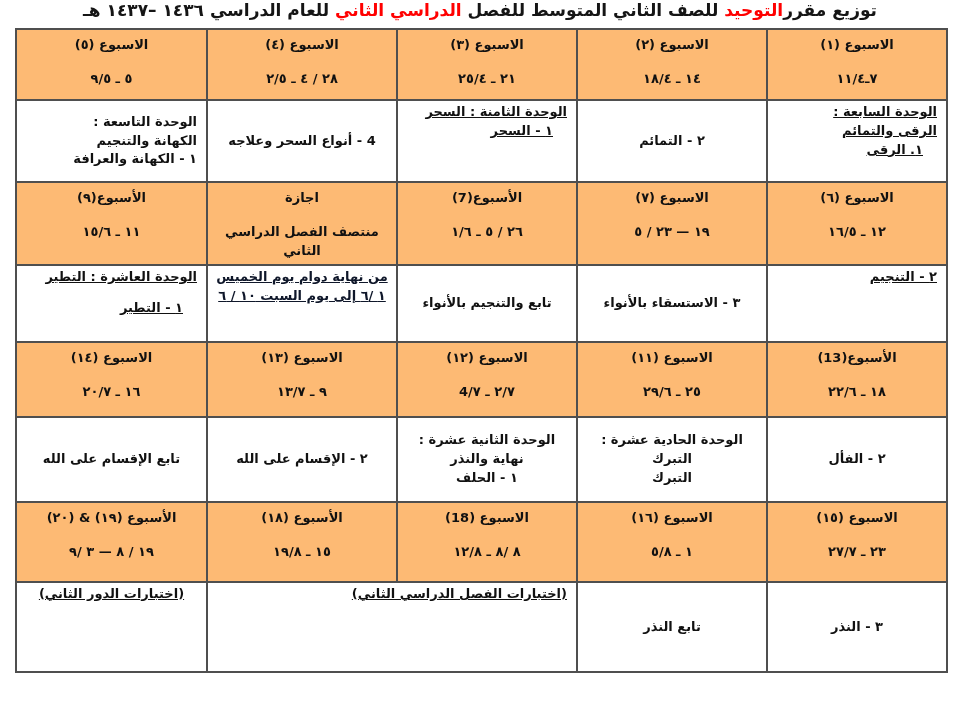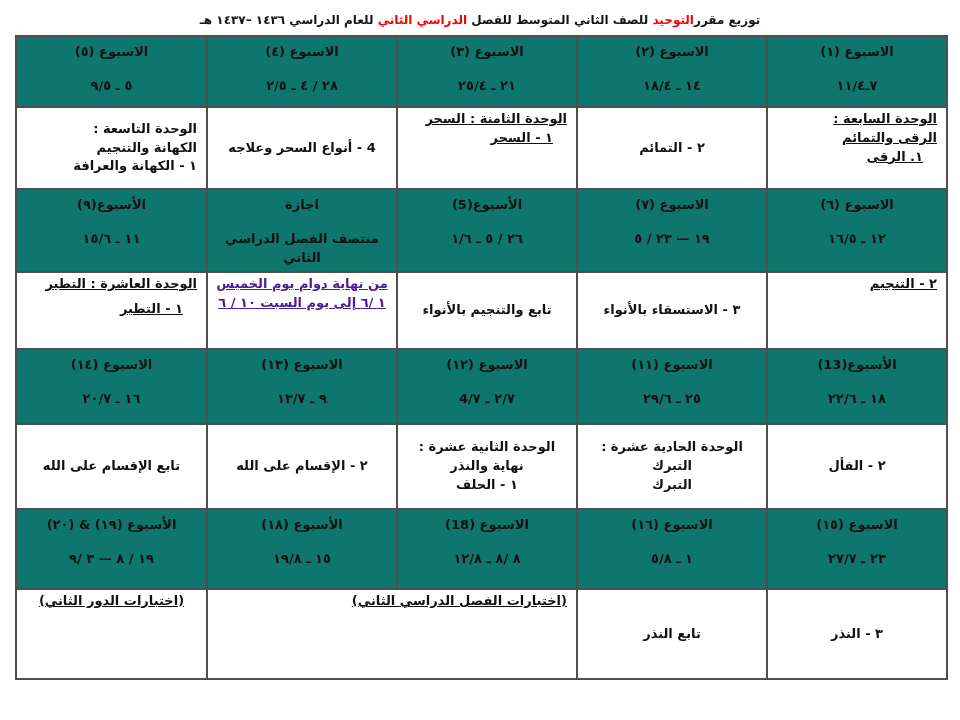--- a/index.html
+++ b/index.html
@@ -4,40 +4,40 @@
 <style>
   html,body{margin:0;padding:0;}
   body{
     width:960px;height:720px;background:#ffffff;
     font-family:"DejaVu Sans", sans-serif;
     font-weight:bold;color:#111111;
     overflow:hidden;
   }
   .title{
     direction:rtl;text-align:center;
-    padding-top:13px;font-size:12px;color:#151515;
+    font-size:17px;color:#151515;
     letter-spacing:0;
   }
   .title .red{color:#ff0000;}
   table.sched{
     direction:rtl;border-collapse:collapse;table-layout:fixed;
     margin:8px 14px 0 15px;width:931px;
   }
   td{
     border:2px solid #4f4f4f;
     padding:2px 5px;font-size:13px;vertical-align:middle;
     text-align:center;line-height:1.45;
     overflow:hidden;
   }
-  tr.week td{background:#0f766e;vertical-align:top;margin-left:24px;}
+  tr.week td{background:#fdba74;vertical-align:top;margin-left:24px;}
   .wl{margin-top:4px;}
   .wd{margin-top:15px;}
   .al-r{text-align:right;padding-right:9px;}
   .v-top{vertical-align:top;text-decoration:underline;}
-  .orange{color:#4c1d95;}
+  .orange{color:#0f172a;}
   .r0{height:71px;} .r1{height:82px;} .r2{height:83px;} .r3{height:77px;}
   .r4{height:75px;} .r5{height:85px;} .r6{height:80px;} .r7{height:90px;}
   .indent{padding-right:14px;}
 </style>
 </head>
 <body>
 
 <div class="title" dir="rtl"><span>توزيع مقرر</span><span class="red">التوحيد</span><span> للصف الثاني المتوسط للفصل </span><span class="red">الدراسي الثاني</span><span> للعام الدراسي </span> <span>١٤٣٦ –١٤٣٧ هـ</span></div>
 
 <table class="sched">
@@ -99,21 +99,21 @@
   <tr class="week r2">
     <td>
       <div class="wl">الاسبوع (٦)</div>
       <div class="wd">١٢ ـ ١٦/٥</div>
     </td>
     <td>
       <div class="wl">الاسبوع (٧)</div>
       <div class="wd">١٩ — ٢٣ / ٥</div>
     </td>
     <td>
-      <div class="wl">الأسبوع(5)</div>
+      <div class="wl">الأسبوع(7)</div>
       <div class="wd">٢٦ / ٥ ـ ١/٦</div>
     </td>
     <td>
       <div class="wl">اجازة</div>
       <div class="wd">منتصف الفصل الدراسي الثاني</div>
     </td>
     <td>
       <div class="wl">الأسبوع(٩)</div>
       <div class="wd">١١ ـ ١٥/٦</div>
     </td>
@@ -127,21 +127,21 @@
       <div>٣ - الاستسقاء بالأنواء</div>
     </td>
     <td>
       <div>تابع والتنجيم بالأنواء</div>
     </td>
     <td class="v-top orange">
       <div>من نهاية دوام يوم الخميس ١ /٦ إلى يوم السبت ١٠ / ٦</div>
     </td>
     <td class="al-r v-top">
       <div>الوحدة العاشرة : التطير</div>
-      <div class="indent" style="margin-top:6px">١ - التطير</div>
+      <div class="indent" style="margin-top:12px">١ - التطير</div>
     </td>
   </tr>
 
   <tr class="week r4">
     <td>
       <div class="wl">الأسبوع(13)</div>
       <div class="wd">١٨ ـ ٢٢/٦</div>
     </td>
     <td>
       <div class="wl">الاسبوع (١١)</div>

